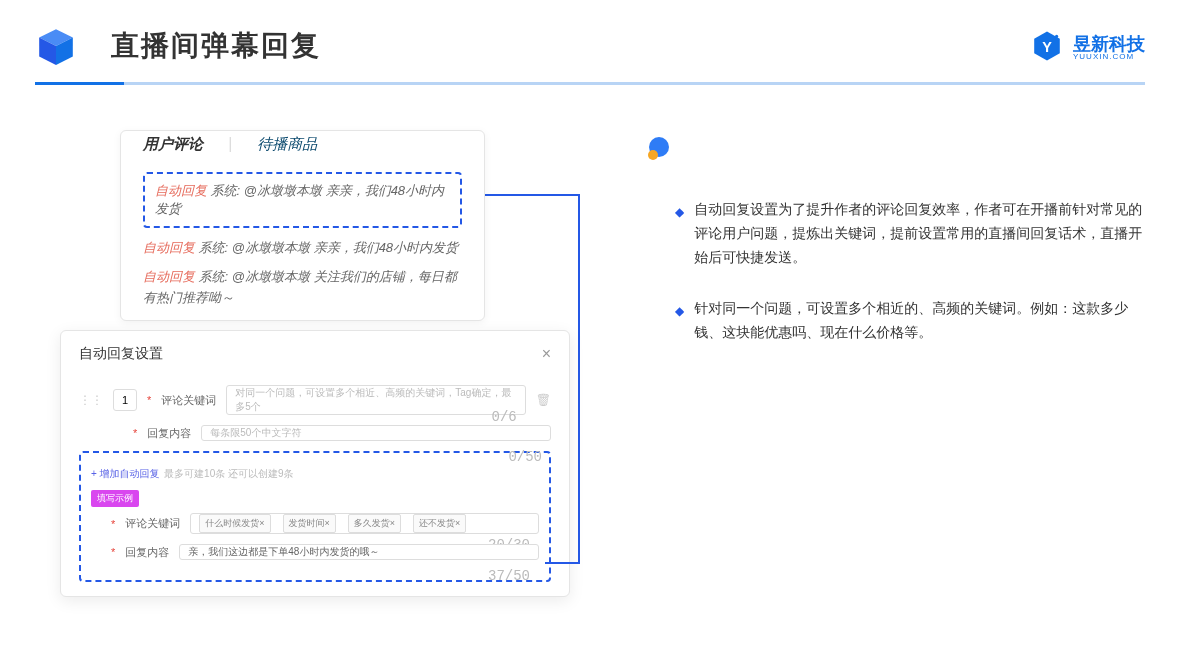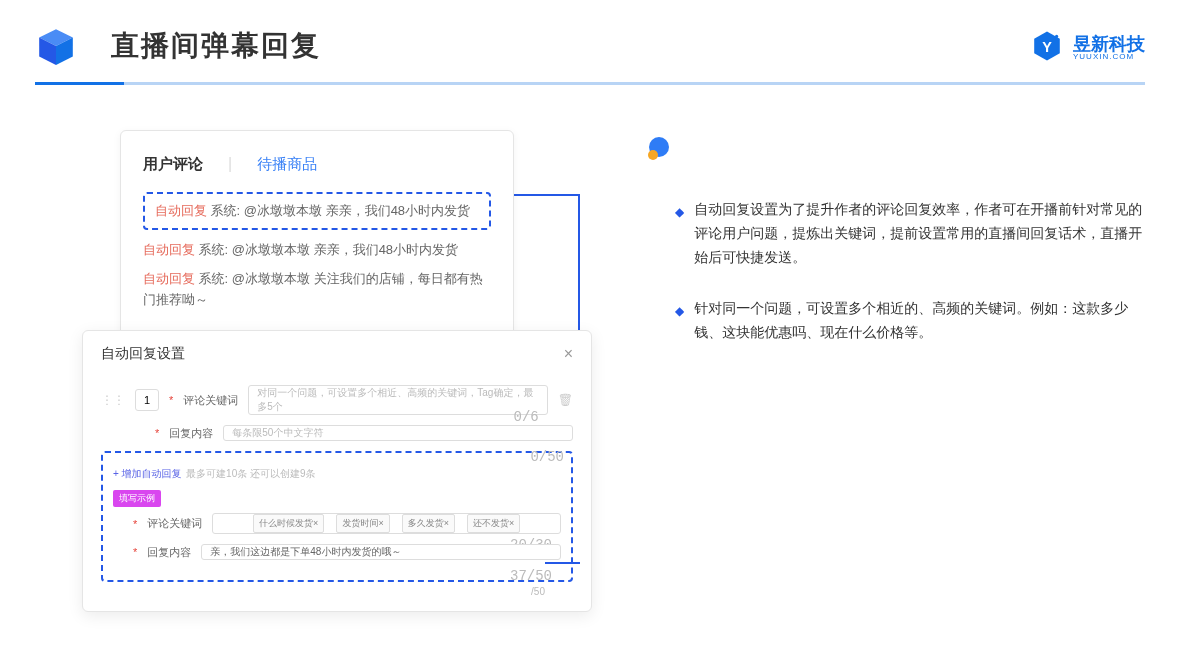--- a/index.html
+++ b/index.html
@@ -7,29 +7,29 @@
 .header{display:flex;align-items:center;justify-content:space-between;padding:25px 35px 15px 35px;}
 .header-left{display:flex;align-items:center;gap:34px;}
 .cube-icon{width:42px;height:42px;position:relative;}
 .title{font-size:28px;font-weight:600;color:#333;letter-spacing:2px;}
 .brand{display:flex;align-items:center;gap:10px;}
 .brand-text{font-size:18px;font-weight:700;color:#1271e6;}
 .brand-sub{font-size:8px;color:#1271e6;letter-spacing:1px;margin-top:-4px;}
 .hr{height:3px;background:linear-gradient(90deg,#1271e6 8%,#b8d4f5 8%);margin:0 35px;}
 .content{display:flex;padding:45px 35px 0 60px;gap:75px;}
 .left-col{position:relative;width:510px;}
-.panel-top{position:absolute;left:60px;top:0;width:394px;background:#fff;border:1px solid #e5e5e5;border-radius:6px;padding:24px 22px;box-shadow:0 2px 8px rgba(0,0,0,.05);z-index:2;}
+.panel-top{position:absolute;left:60px;top:0;width:365px;background:#fff;border:1px solid #e5e5e5;border-radius:6px;padding:4px 22px;box-shadow:0 2px 8px rgba(0,0,0,.05);z-index:2;font-style:italic;}
 .tabs{display:flex;gap:25px;margin-bottom:18px;}
-.tab{font-size:15px;color:#3b82f6;}
+.tab{font-size:15px;color:#0c4a6e;}
 .tab.active{color:#333;font-weight:600;}
 .tab-div{color:#ddd;}
 .comment-box{border:2px dashed #2458e6;border-radius:4px;padding:8px 10px;margin-bottom:10px;font-size:13px;color:#666;}
 .comment-line{font-size:13px;color:#666;margin-bottom:8px;line-height:1.6;}
 .auto-tag{color:#e66b5c;}
-.panel-bottom{position:absolute;left:0;top:200px;width:510px;background:#fff;border:1px solid #e5e5e5;border-radius:6px;padding:14px 18px;box-shadow:0 4px 16px rgba(0,0,0,.08);z-index:3;margin-left:22px;}
+.panel-bottom{position:absolute;left:0;top:200px;width:510px;background:#fff;border:1px solid #e5e5e5;border-radius:6px;padding:14px 18px;box-shadow:0 4px 16px rgba(0,0,0,.08);z-index:3;}
 .pb-head{display:flex;justify-content:space-between;align-items:center;margin-bottom:22px;}
 .pb-title{font-size:14px;color:#333;}
 .close{color:#999;font-size:16px;cursor:pointer;}
 .form-row{display:flex;align-items:center;gap:10px;margin-bottom:10px;font-size:11px;}
 .drag{color:#ccc;font-size:12px;}
 .num{width:24px;height:22px;border:1px solid #ddd;border-radius:3px;text-align:center;font-size:11px;line-height:20px;}
 .req{color:#e6453c;}
 .lbl{color:#666;font-size:11px;white-space:nowrap;}
 .inp{flex:1;border:1px solid #ddd;border-radius:3px;padding:0 8px;font-size:10px;color:#bbb;background:#fff;position:relative;}
 .cnt{position:absolute;right:8px;top:23px;color:#bbb;font-size:14px;font-family:Liberation Mono, monospace;}
@@ -118,35 +118,34 @@
 
    <div class="dashed-group">
     <div style="margin-bottom:6px;">
      <span class="link">+ 增加自动回复</span>
      <span class="hint">最多可建10条 还可以创建9条</span>
     </div>
     <span class="badge">填写示例</span>
     <div class="form-row" style="padding-left:20px;">
      <span class="req">*</span>
      <span class="lbl">评论关键词</span>
-     <div class="inp" style="display:flex;gap:12px;align-items:center;justify-content:center;">
+     <div class="inp" style="display:flex;gap:12px;align-items:center;">
       <span class="chip">什么时候发货×</span>
       <span class="chip">发货时间×</span>
       <span class="chip">多久发货×</span>
       <span class="chip">还不发货×</span>
       <span class="cnt">20/30</span>
      </div>
     </div>
     <div class="form-row" style="padding-left:20px;">
      <span class="req">*</span>
      <span class="lbl">回复内容</span>
      <div class="inp" style="color:#666;"><span>亲，我们这边都是下单48小时内发货的哦～</span><span class="cnt">37/50</span></div>
     </div>
    </div>
-   <div style="text-align:right;font-size:10px;color:#bbb;padding-right:28px;margin-top:4px;">/50</div>
   </div>
   <div class="connector2"></div>
  </div>
 
  <div class="right-col">
   <div class="sec-head">
    <div class="dot-icon">
     <svg viewBox="0 0 28 28">
             <circle cx="14" cy="12" r="10" fill="#2e7cf6"></circle>
             <circle cx="8" cy="20" r="5" fill="#f5a623"></circle>

